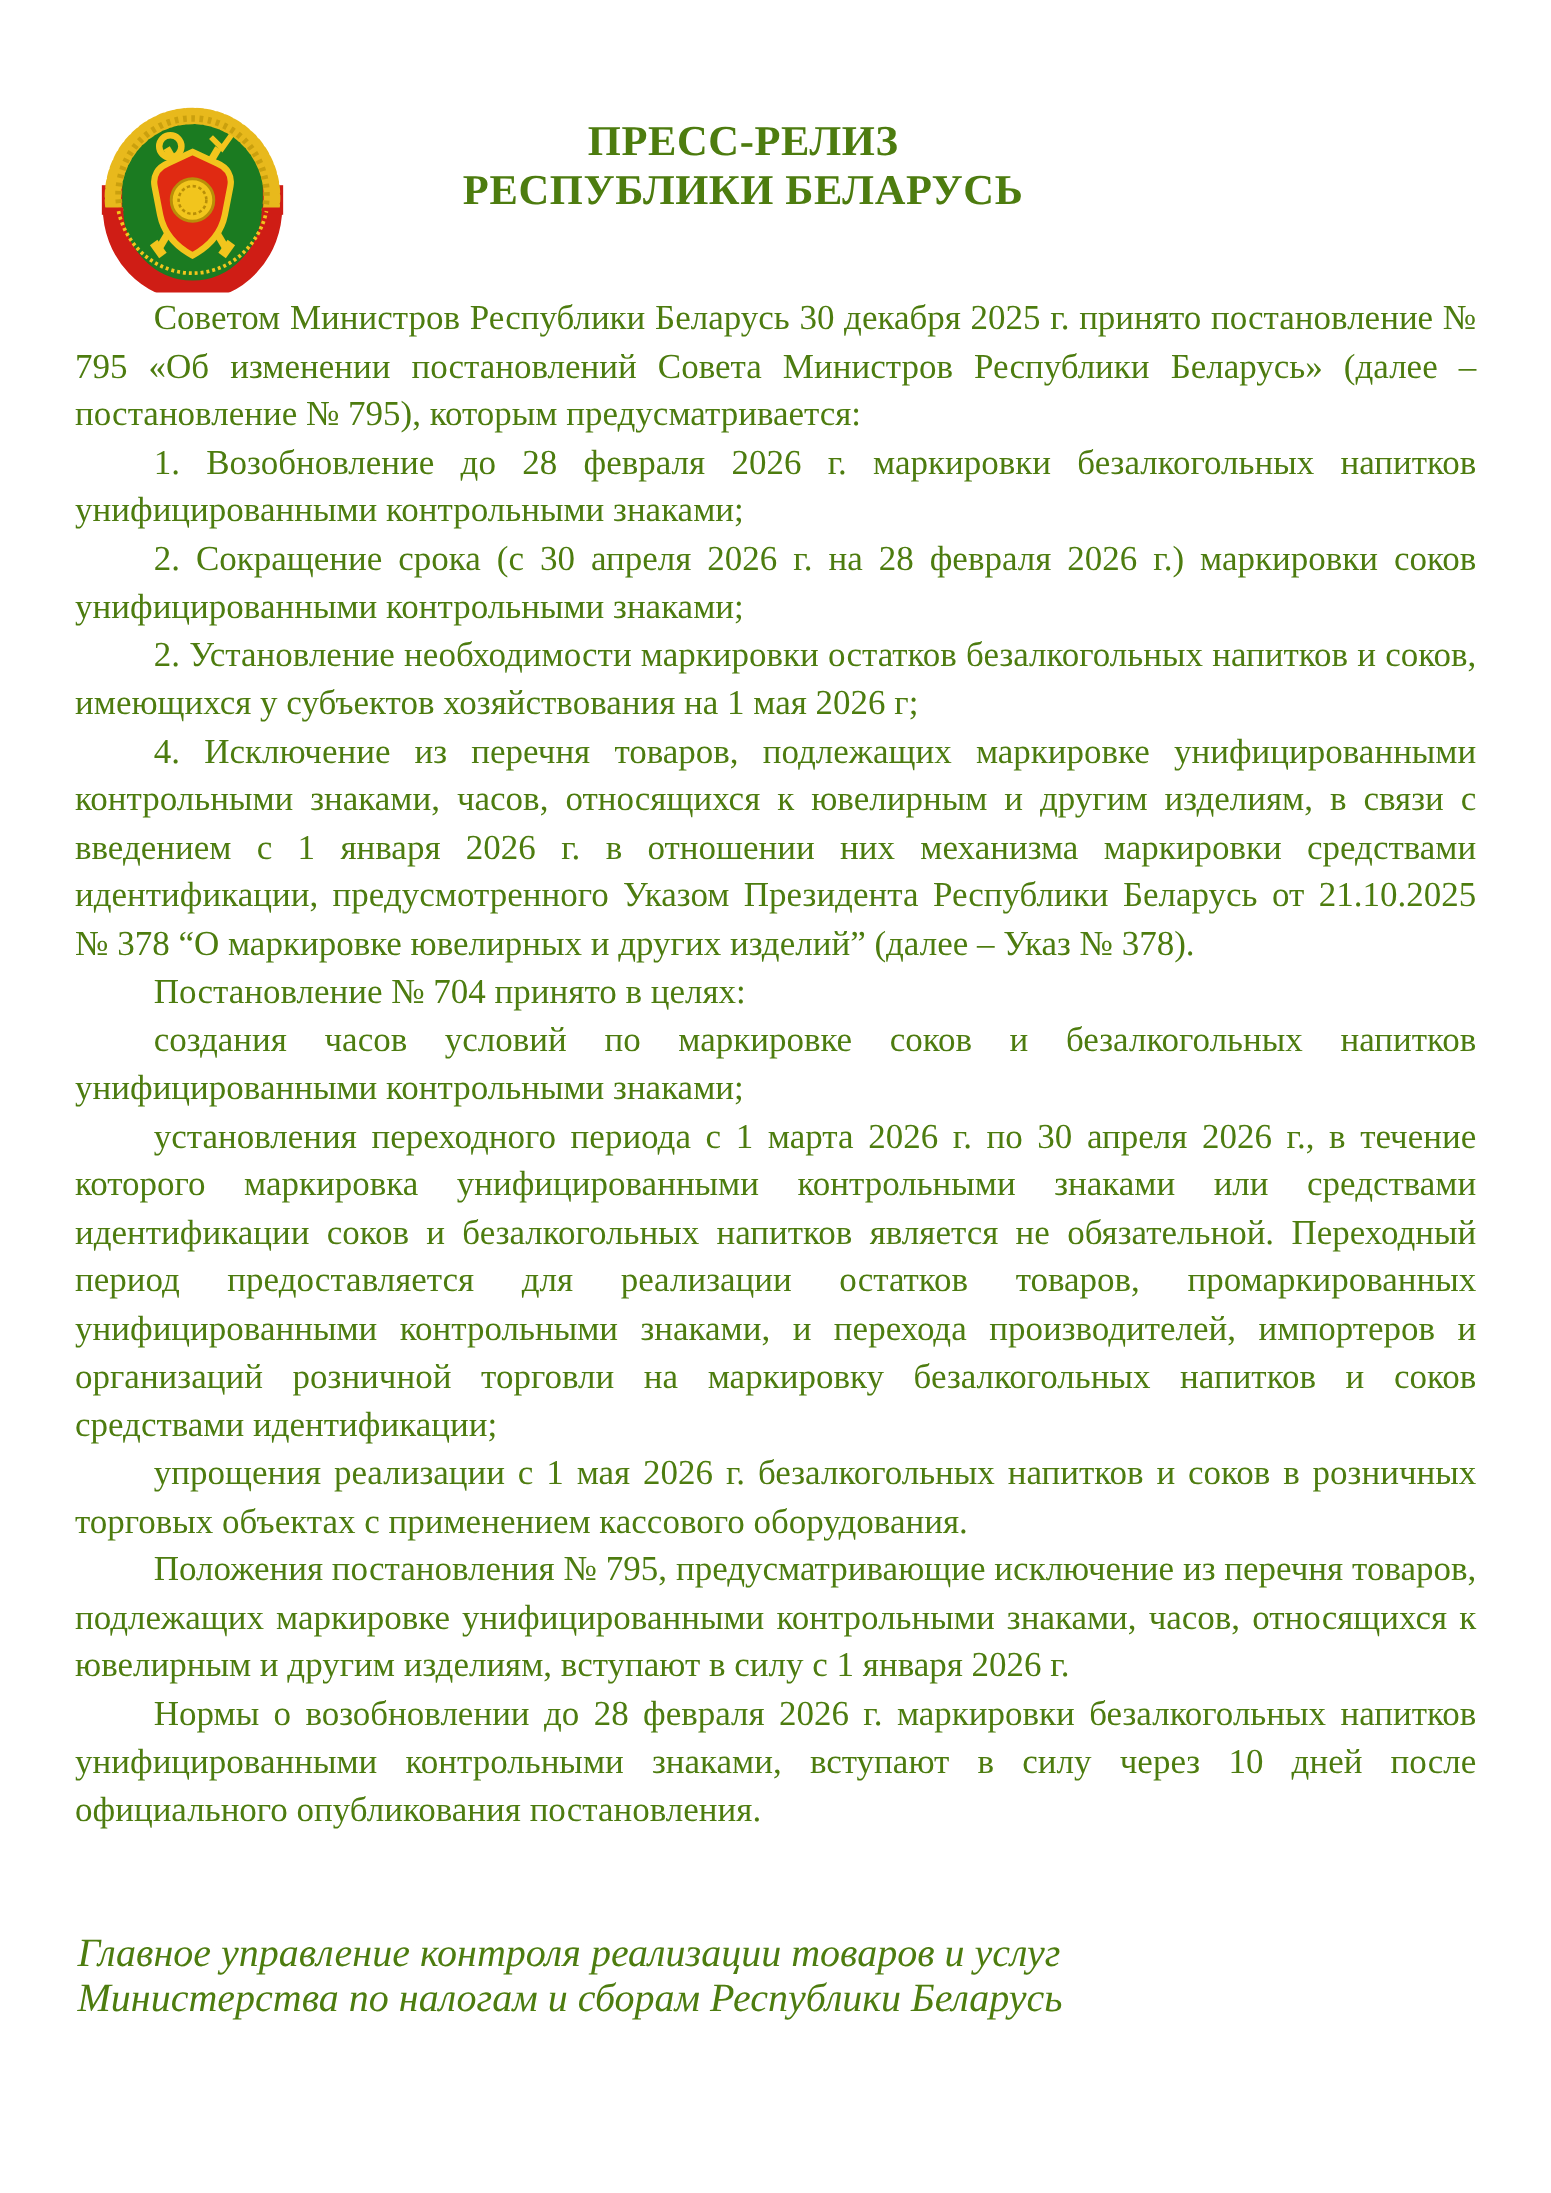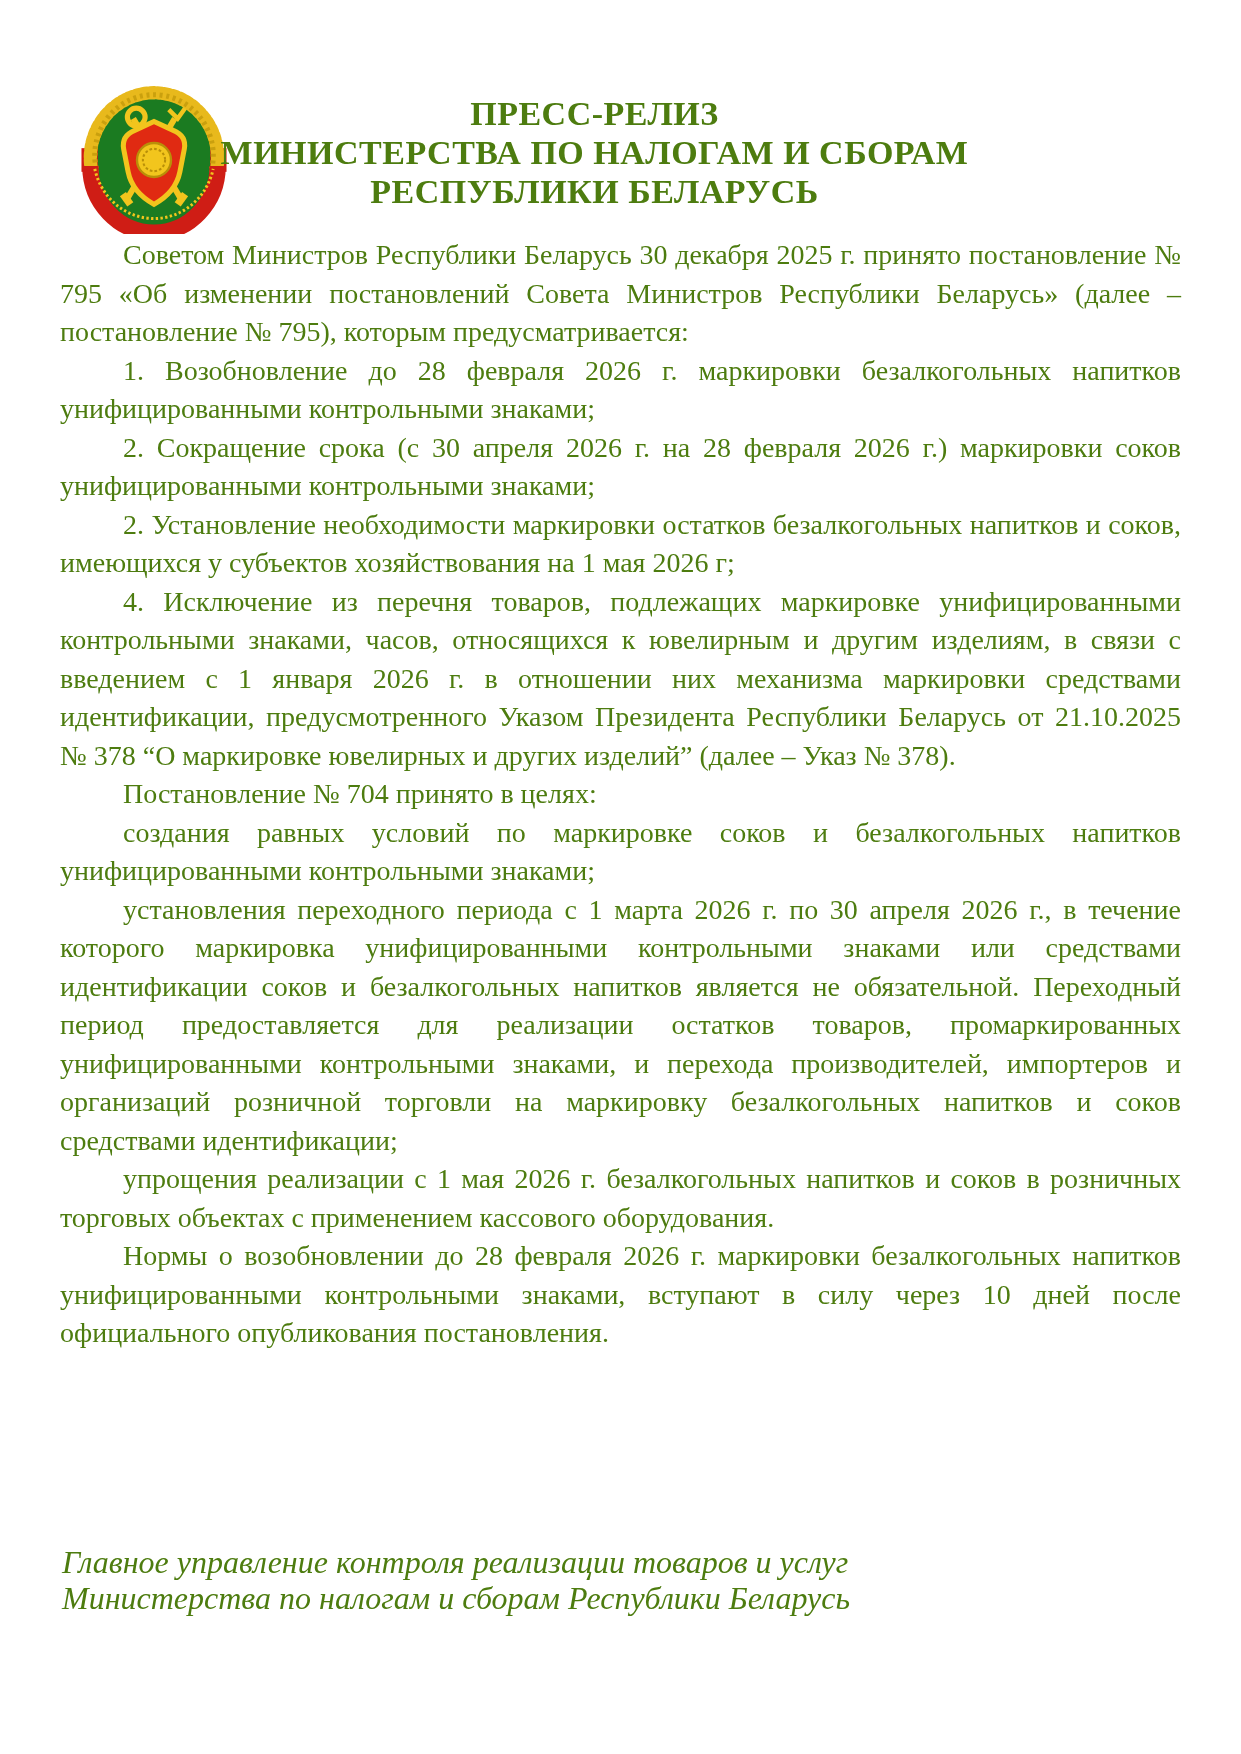--- a/index.html
+++ b/index.html
@@ -76,35 +76,35 @@
         <path d="M 50 24 L 63 30 C 69 32.5 71.5 37 70.5 42.5 L 67.5 58
                  C 65.5 68 59 75 50 80 C 41 75 34.5 68 32.5 58 L 29.5 42.5
                  C 28.5 37 31 32.5 37 30 Z" fill="var(--em-shield)" stroke="var(--em-gold)" stroke-width="3.4"></path>
 
         <circle cx="50" cy="50" r="11.5" fill="var(--em-gold)" stroke="#b98f08" stroke-width="1.6"></circle>
         <circle cx="50" cy="50" r="7.5" fill="none" stroke="#b98f08" stroke-width="1.4" stroke-dasharray="1.8 1.4"></circle>
       </svg>
     </div>
     <div class="doc-title">
       <div>ПРЕСС-РЕЛИЗ</div>
-      <div>МИНИСТЕРСТВА ПО НАЛОГАМ И СБОРАМ</div>
       <div>РЕСПУБЛИКИ БЕЛАРУСЬ</div>
     </div>
   </div>
 
   <div class="doc-body">
       <p><span>Советом Министров Республики Беларусь 30 декабря 2025 г. принято постановление № 795 «Об изменении постановлений Совета Министров Республики Беларусь» (далее – постановление № 795), которым предусматривается:</span></p>
       <p><b>1. Возобновление</b><span> до 28 февраля 2026 г. маркировки безалкогольных напитков унифицированными контрольными знаками;</span></p>
       <p><b>2. Сокращение</b><span> срока (с 30 апреля 2026 г. на 28 февраля 2026 г.) маркировки соков унифицированными контрольными знаками;</span></p>
       <p><b>2. Установление необходимости</b><span> маркировки </span><b>остатков</b><span> безалкогольных напитков и соков, имеющихся у субъектов хозяйствования на 1 мая 2026 г;</span></p>
       <p><b>4. Исключение</b><span> из перечня товаров, подлежащих маркировке унифицированными контрольными знаками, часов, относящихся к ювелирным и другим изделиям, в связи с введением с 1 января 2026 г. в отношении них механизма маркировки средствами идентификации, предусмотренного Указом Президента Республики Беларусь от 21.10.2025 № 378 “О маркировке ювелирных и других изделий” (далее – Указ № 378).</span></p>
       <p><span>Постановление № 704 принято в целях:</span></p>
-      <p><span>создания равных условий по маркировке соков и безалкогольных напитков унифицированными контрольными знаками;</span></p>
+      <p><span>создания часов условий по маркировке соков и безалкогольных напитков унифицированными контрольными знаками;</span></p>
       <p><span>установления переходного периода с 1 марта 2026 г. по 30 апреля 2026 г., в течение которого маркировка унифицированными контрольными знаками или средствами идентификации соков и безалкогольных напитков является не обязательной. Переходный период предоставляется для реализации остатков товаров, промаркированных унифицированными контрольными знаками, и перехода производителей, импортеров и организаций розничной торговли на маркировку безалкогольных напитков и соков средствами идентификации;</span></p>
       <p><span>упрощения реализации с 1 мая 2026 г. безалкогольных напитков и соков в розничных торговых объектах с применением кассового оборудования.</span></p>
+      <p><span>Положения постановления № 795, предусматривающие исключение из перечня товаров, подлежащих маркировке унифицированными контрольными знаками, часов, относящихся к ювелирным и другим изделиям, вступают в силу с 1 января 2026 г.</span></p>
       <p><span>Нормы о возобновлении до 28 февраля 2026 г. маркировки безалкогольных напитков унифицированными контрольными знаками, вступают в силу через 10 дней после официального опубликования постановления.</span></p>
     </div>
 
   <div class="doc-footer">
     <div>Главное управление контроля реализации товаров и услуг</div>
     <div>Министерства по налогам и сборам Республики Беларусь</div>
   </div>
 
 </div>
 

